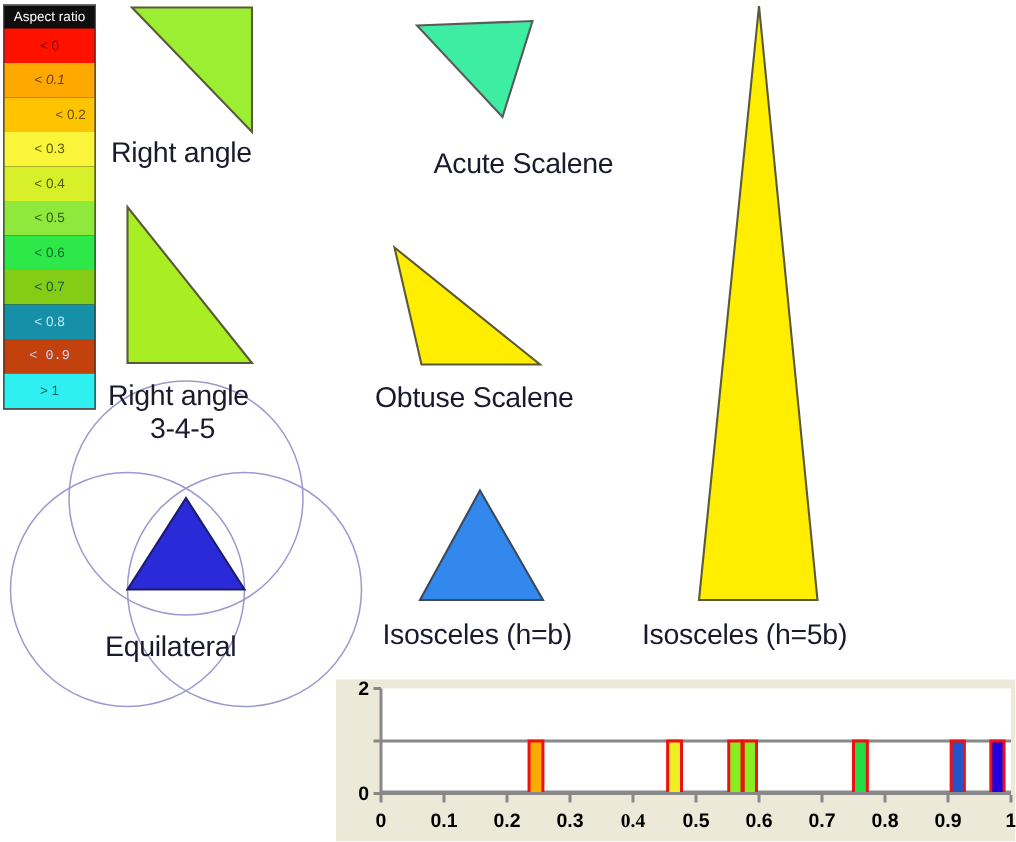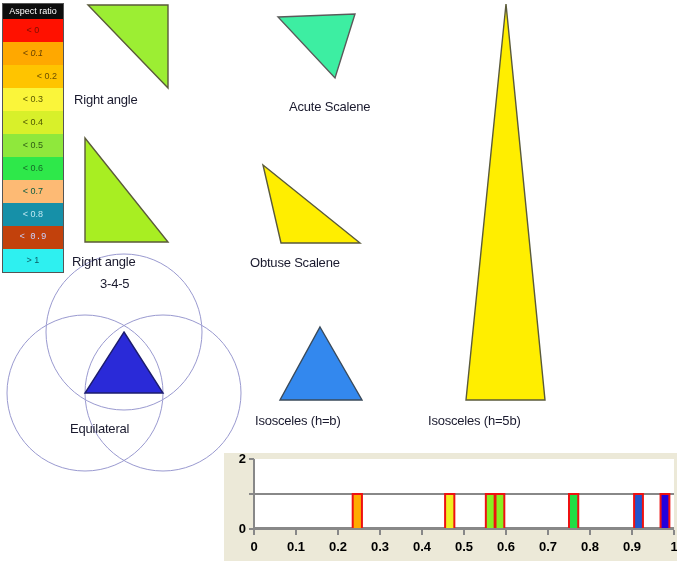--- a/index.html
+++ b/index.html
@@ -53,21 +53,21 @@
   #art {
     position: absolute;
     left: 0; top: 0;
     width: 677px; height: 561px;
   }
 
   
   .caption {
     position: absolute;
     font-family: "Liberation Sans", sans-serif;
-    font-size: 13px;
+    font-size: 19px;
     color: #1a1a2e;
     white-space: nowrap;
     letter-spacing: -0.2px;
   }
 
   
   #histogram {
     position: absolute;
     left: 224px;
     top: 453px;
@@ -114,21 +114,21 @@
   <div id="legend">
     <div class="legend-title">Aspect ratio</div>
     <div id="legend-rows">
         <div class="legend-row" style="background: rgb(255, 17, 0); color: rgb(122, 15, 0);"><span>&lt; 0</span></div>
         <div class="legend-row" style="background: rgb(255, 168, 0); color: rgb(107, 67, 0); font-style: italic;"><span>&lt; 0.1</span></div>
         <div class="legend-row" style="background: rgb(255, 196, 0); color: rgb(107, 80, 0); padding-left: 28px;"><span>&lt; 0.2</span></div>
         <div class="legend-row" style="background: rgb(250, 245, 58); color: rgb(92, 90, 0);"><span>&lt; 0.3</span></div>
         <div class="legend-row" style="background: rgb(216, 240, 42); color: rgb(79, 87, 0);"><span>&lt; 0.4</span></div>
         <div class="legend-row" style="background: rgb(143, 232, 60); color: rgb(47, 92, 20);"><span>&lt; 0.5</span></div>
         <div class="legend-row" style="background: rgb(46, 232, 74); color: rgb(21, 107, 40);"><span>&lt; 0.6</span></div>
-        <div class="legend-row" style="background: #fdba74; color: rgb(11, 92, 66);"><span>&lt; 0.7</span></div>
+        <div class="legend-row" style="background: #84cc16; color: rgb(11, 92, 66);"><span>&lt; 0.7</span></div>
         <div class="legend-row" style="background: rgb(22, 144, 168); color: rgb(191, 232, 242);"><span>&lt; 0.8</span></div>
         <div class="legend-row" style="background: #c2410c; color: rgb(200, 210, 255); font-family: Liberation Mono, monospace;"><span>&lt; 0.9</span></div>
         <div class="legend-row" style="background: rgb(46, 240, 240); color: rgb(11, 95, 102);"><span>&gt; 1</span></div>
       </div>
   </div>
 
   <svg id="art" viewBox="0 0 677 561" xmlns="http://www.w3.org/2000/svg">
     <g id="circle-group">
         <circle cx="124" cy="332" r="78" fill="none" stroke="#9a9ad0" stroke-width="1"></circle>
         <circle cx="85" cy="393" r="78" fill="none" stroke="#9a9ad0" stroke-width="1"></circle>
@@ -198,21 +198,21 @@
     </div>
     <div id="yticks">
         <div class="ytick-label" style="left: 2px; top: -2px;">2</div>
         <div class="ytick-label" style="left: 2px; top: 68px;">0</div>
       </div>
     <div id="xticks">
         <div class="xtick-label" style="left: 15px; top: 86px;">0</div>
         <div class="xtick-label" style="left: 57px; top: 86px;">0.1</div>
         <div class="xtick-label" style="left: 99px; top: 86px;">0.2</div>
         <div class="xtick-label" style="left: 141px; top: 86px;">0.3</div>
-        <div class="xtick-label" style="left: 183px; top: 86px;">0.4</div>
+        <div class="xtick-label" style="left: 183px; top: 86px; font-family: Liberation Serif, serif;">0.4</div>
         <div class="xtick-label" style="left: 225px; top: 86px;">0.5</div>
         <div class="xtick-label" style="left: 267px; top: 86px;">0.6</div>
         <div class="xtick-label" style="left: 309px; top: 86px;">0.7</div>
         <div class="xtick-label" style="left: 351px; top: 86px;">0.8</div>
         <div class="xtick-label" style="left: 393px; top: 86px;">0.9</div>
         <div class="xtick-label" style="left: 435px; top: 86px;">1</div>
       </div>
   </div>
 
 </div>

